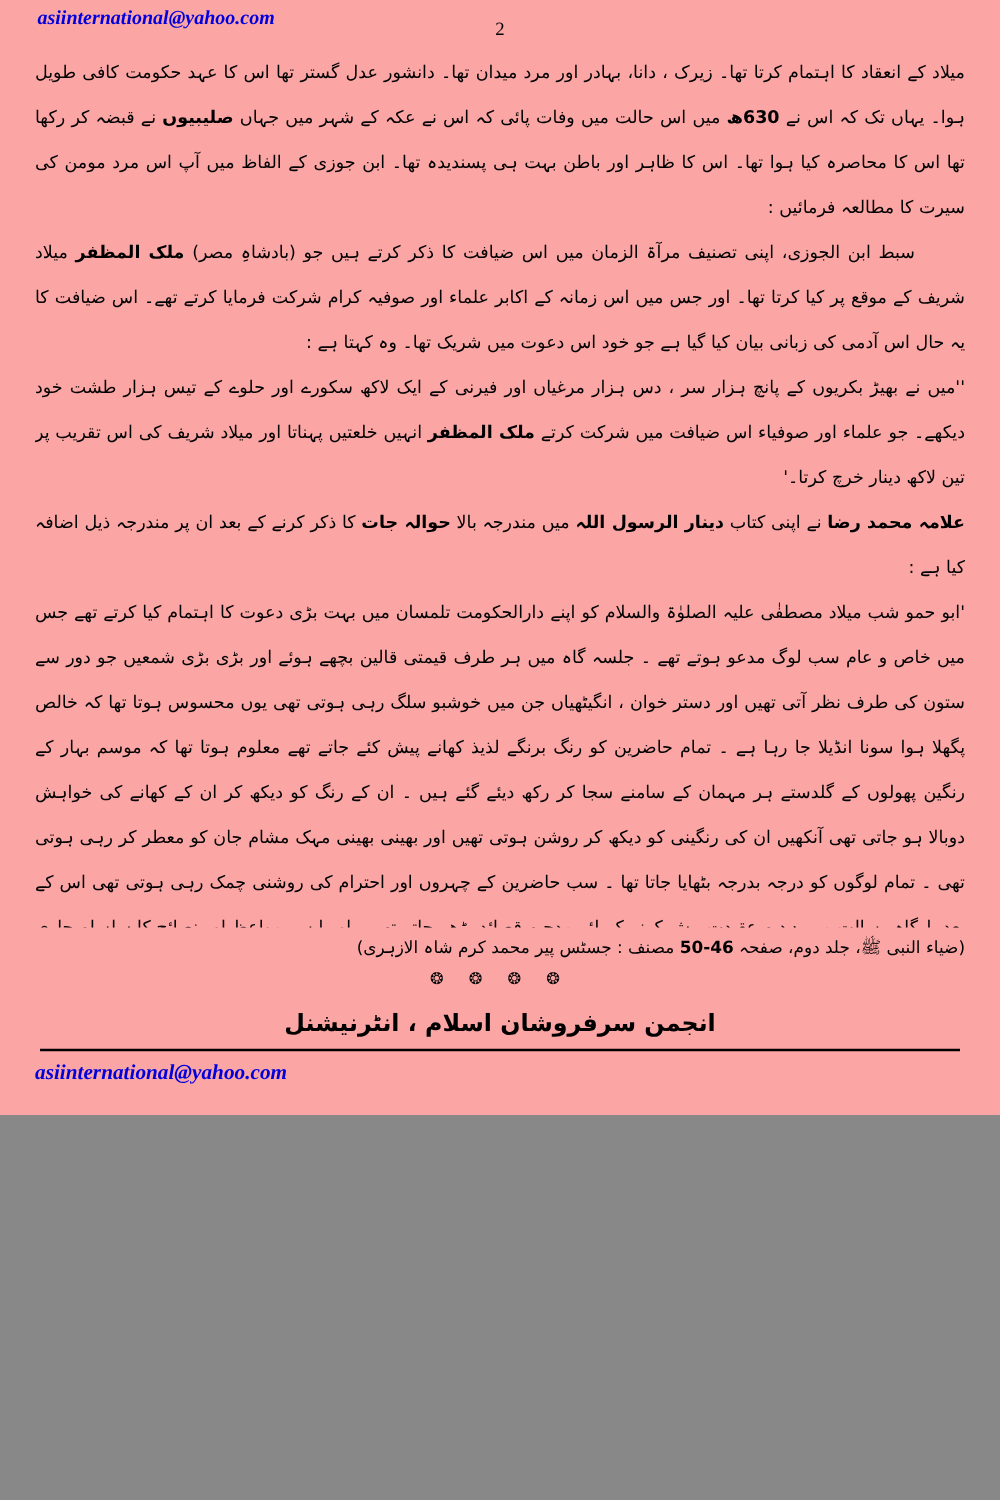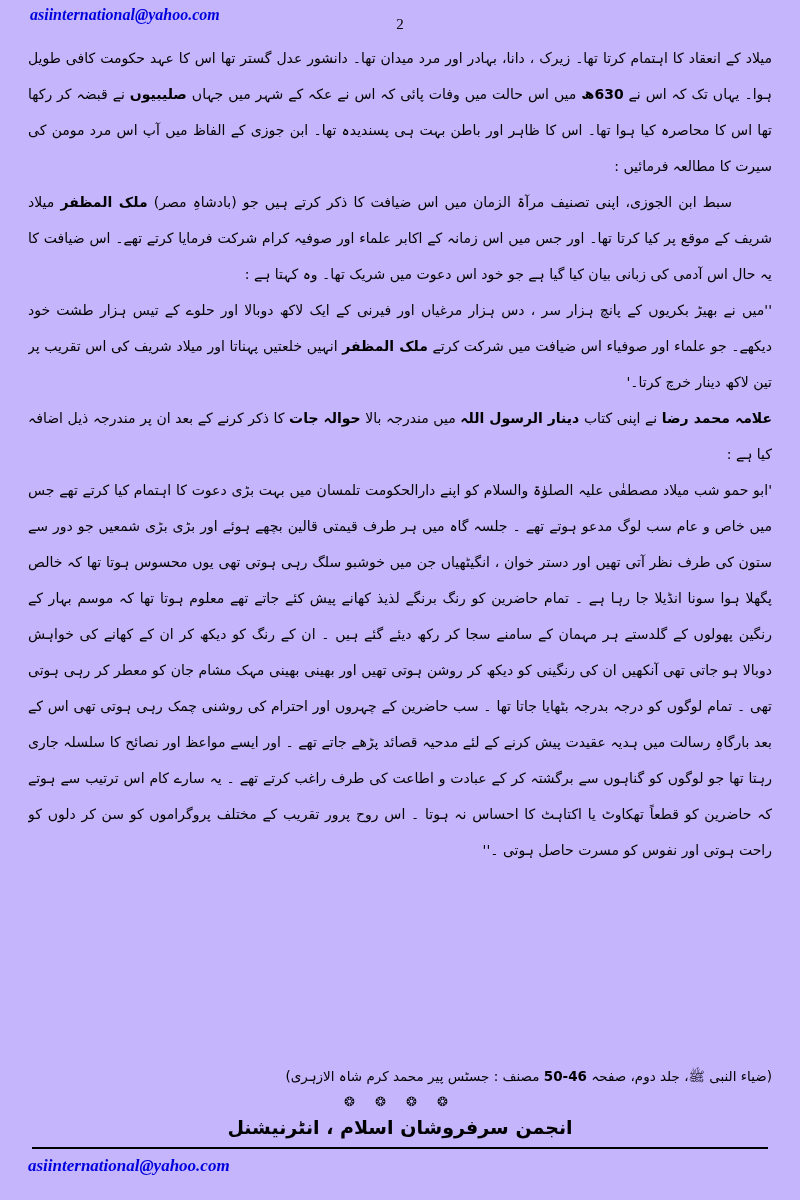--- a/index.html
+++ b/index.html
@@ -1,18 +1,18 @@
 <!DOCTYPE html>
 <html lang="ur"><head>
 <meta charset="utf-8">
 <style>
   html,body{margin:0;padding:0;background:#888;}
   .page{
-    width:800px;height:1200px;position:relative;margin:0 auto;
-    background:#c4b5fd;color:#000;
+    width:800px;height:892px;position:relative;margin:0 auto;
+    background:#fca5a5;color:#000;
     font-family:"DejaVu Sans",sans-serif;
     overflow:hidden;box-sizing:border-box;
   }
   .header-email{
     position:absolute;top:6px;left:30px;
     font-family:"Liberation Serif",serif;
     font-style:italic;font-weight:bold;font-size:16px;
     text-decoration:none;
   }
   .page-number{
@@ -34,21 +34,21 @@
   }
   .reference{
     direction:rtl;text-align:right;
     font-size:13.5px;line-height:30px;margin:0 0 2px 0;
   }
   .ornament{
     text-align:center;font-size:13px;letter-spacing:8px;line-height:18px;
   }
   .org-title{
     text-align:center;direction:rtl;
-    font-weight:bold;font-size:19px;line-height:28px;margin-top:2px;
+    font-weight:bold;font-size:19px;line-height:28px;margin-top:12px;
   }
   .footer-rule{
     border:none;border-top:2px solid #000;margin:6px 4px 0 4px;
   }
   .footer-links{
     display:flex;justify-content:space-between;align-items:baseline;
     margin-top:7px;
     font-family:"Liberation Serif",serif;
     font-style:italic;font-weight:bold;font-size:17px;
   }
@@ -59,21 +59,21 @@
 
 <div class="page">
 
   <a class="header-email link" href="#" style="color: rgb(0, 0, 221);">asiinternational@yahoo.com</a>
 
   <div class="page-number">2</div>
 
   <div class="body-text" id="bodyText">
       <p class="para"><span>میلاد کے انعقاد کا اہتمام کرتا تھا۔ زیرک ، دانا، بہادر اور مرد میدان تھا۔ دانشور عدل گستر تھا اس کا عہد حکومت کافی طویل ہوا۔ یہاں تک کہ اس نے </span><span class="b">630ھ</span><span> میں اس حالت میں وفات پائی کہ اس نے عکہ کے شہر میں جہاں </span><span class="b">صلیبیوں</span><span> نے قبضہ کر رکھا تھا اس کا محاصرہ کیا ہوا تھا۔ اس کا ظاہر اور باطن بہت ہی پسندیدہ تھا۔ ابن جوزی کے الفاظ میں آپ اس مرد مومن کی سیرت کا مطالعہ فرمائیں :</span></p>
       <p class="para indent"><span>سبط ابن الجوزی، اپنی تصنیف مرآۃ الزمان میں اس ضیافت کا ذکر کرتے ہیں جو (بادشاہِ مصر) </span><span class="b">ملک المظفر</span><span> میلاد شریف کے موقع پر کیا کرتا تھا۔ اور جس میں اس زمانہ کے اکابر علماء اور صوفیہ کرام شرکت فرمایا کرتے تھے۔ اس ضیافت کا یہ حال اس آدمی کی زبانی بیان کیا گیا ہے جو خود اس دعوت میں شریک تھا۔ وہ کہتا ہے :</span></p>
-      <p class="para"><span>''میں نے بھیڑ بکریوں کے پانچ ہزار سر ، دس ہزار مرغیاں اور فیرنی کے ایک لاکھ دوبالا اور حلوے کے تیس ہزار طشت خود دیکھے۔ جو علماء اور صوفیاء اس ضیافت میں شرکت کرتے </span><span class="b">ملک المظفر</span><span> انہیں خلعتیں پہناتا اور میلاد شریف کی اس تقریب پر تین لاکھ دینار خرچ کرتا۔'</span></p>
+      <p class="para"><span>''میں نے بھیڑ بکریوں کے پانچ ہزار سر ، دس ہزار مرغیاں اور فیرنی کے ایک لاکھ سکورے اور حلوے کے تیس ہزار طشت خود دیکھے۔ جو علماء اور صوفیاء اس ضیافت میں شرکت کرتے </span><span class="b">ملک المظفر</span><span> انہیں خلعتیں پہناتا اور میلاد شریف کی اس تقریب پر تین لاکھ دینار خرچ کرتا۔'</span></p>
       <p class="para"><span class="b">علامہ محمد رضا</span><span> نے اپنی کتاب </span><span class="b">دینار الرسول اللہ</span><span> میں مندرجہ بالا </span><span class="b">حوالہ جات</span><span> کا ذکر کرنے کے بعد ان پر مندرجہ ذیل اضافہ کیا ہے :</span></p>
       <p class="para"><span>'ابو حمو شب میلاد مصطفٰی علیہ الصلوٰۃ والسلام کو اپنے دارالحکومت تلمسان میں بہت بڑی دعوت کا اہتمام کیا کرتے تھے جس میں خاص و عام سب لوگ مدعو ہوتے تھے ۔ جلسہ گاہ میں ہر طرف قیمتی قالین بچھے ہوئے اور بڑی بڑی شمعیں جو دور سے ستون کی طرف نظر آتی تھیں اور دستر خوان ، انگیٹھیاں جن میں خوشبو سلگ رہی ہوتی تھی یوں محسوس ہوتا تھا کہ خالص پگھلا ہوا سونا انڈیلا جا رہا ہے ۔ تمام حاضرین کو رنگ برنگے لذیذ کھانے پیش کئے جاتے تھے معلوم ہوتا تھا کہ موسم بہار کے رنگین پھولوں کے گلدستے ہر مہمان کے سامنے سجا کر رکھ دیئے گئے ہیں ۔ ان کے رنگ کو دیکھ کر ان کے کھانے کی خواہش دوبالا ہو جاتی تھی آنکھیں ان کی رنگینی کو دیکھ کر روشن ہوتی تھیں اور بھینی بھینی مہک مشام جان کو معطر کر رہی ہوتی تھی ۔ تمام لوگوں کو درجہ بدرجہ بٹھایا جاتا تھا ۔ سب حاضرین کے چہروں اور احترام کی روشنی چمک رہی ہوتی تھی اس کے بعد بارگاہِ رسالت میں ہدیہ عقیدت پیش کرنے کے لئے مدحیہ قصائد پڑھے جاتے تھے ۔ اور ایسے مواعظ اور نصائح کا سلسلہ جاری رہتا تھا جو لوگوں کو گناہوں سے برگشتہ کر کے عبادت و اطاعت کی طرف راغب کرتے تھے ۔ یہ سارے کام اس ترتیب سے ہوتے کہ حاضرین کو قطعاً تھکاوٹ یا اکتاہٹ کا احساس نہ ہوتا ۔ اس روح پرور تقریب کے مختلف پروگراموں کو سن کر دلوں کو راحت ہوتی اور نفوس کو مسرت حاصل ہوتی ۔''</span></p>
     </div>
 
   <div class="bottom-block">
 
     <p class="reference" id="refLine"><span>(ضیاء النبی </span><span>ﷺ</span><span>، جلد دوم، صفحہ </span><span class="b">46-50</span><span> مصنف : جسٹس پیر محمد کرم شاہ الازہری)</span></p>
 
     <div class="ornament">❂ ❂ ❂ ❂</div>
 

